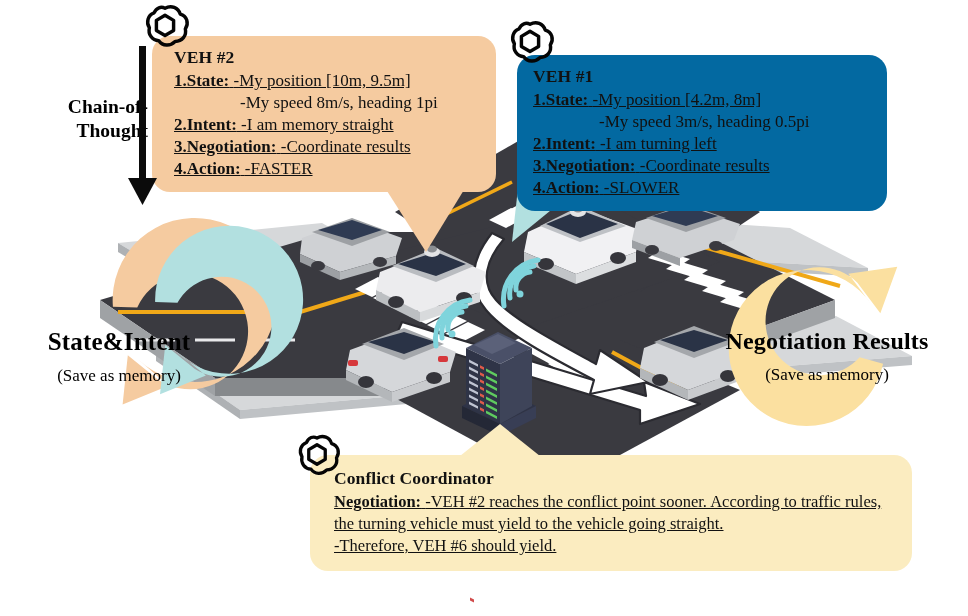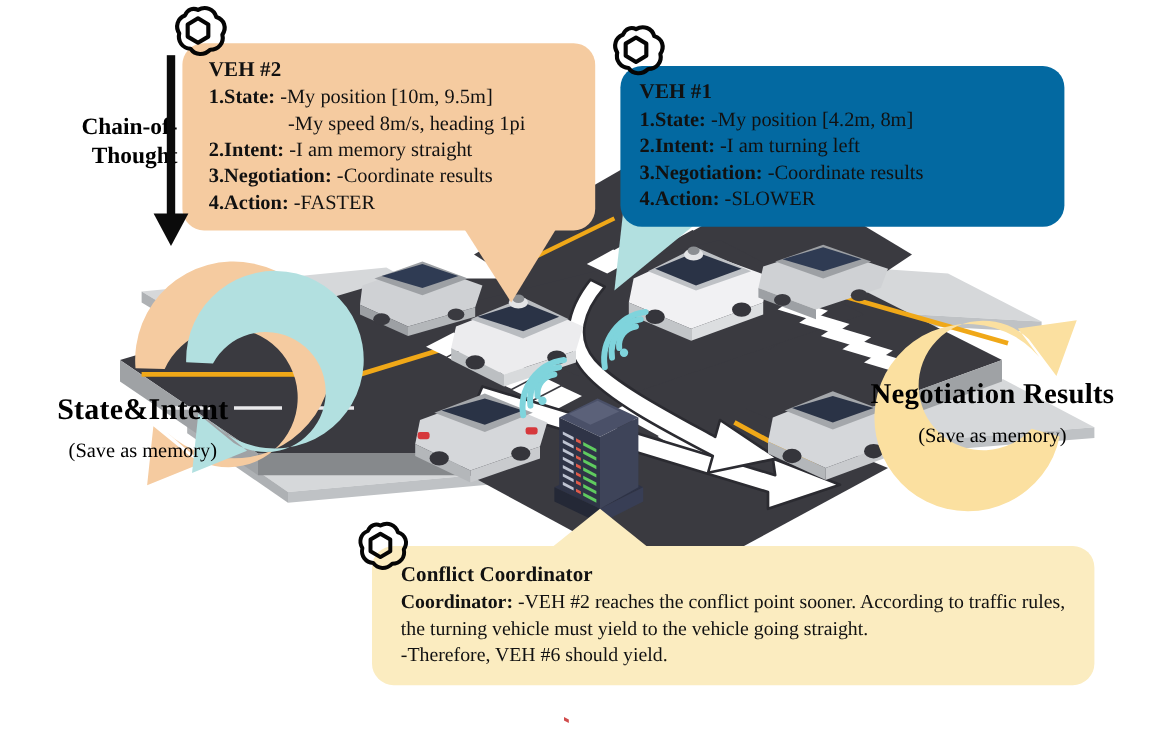--- a/index.html
+++ b/index.html
@@ -33,21 +33,21 @@
     font-size: 17px;
     color: #111111;
   }
   .bubble .btitle {
     font-weight: bold;
     font-size: 17.5px;
     display: block;
     margin-bottom: 1px;
     letter-spacing: .1px;
   }
-  .bubble .brow { display: block; white-space: nowrap; }
+  .bubble .brow { display: block; white-space: nowrap; text-decoration: underline; }
   .bubble .lbl { font-weight: bold; }
   .bubble .indent { padding-left: 66px; display: block; white-space: nowrap; }
 
   #bubble-veh2 { left: 152px; top: 36px;  width: 344px; background: #F5CBA0; padding-left: 22px; }
   #bubble-veh1 { left: 517px; top: 55px;  width: 370px; background: #0369a1; }
   #bubble-coord {
     left: 310px; top: 455px; width: 602px; background: #FBECC0;
     font-size: 16.5px; line-height: 1.33; padding: 12px 16px 14px 24px;
   }
   #bubble-coord .brow { white-space: normal; }
@@ -63,21 +63,21 @@
   }
 
   #label-cot {
     left: 24px; top: 95px; width: 124px; text-align: right;
   }
   #label-cot .cl {
     display: block; font-weight: bold; font-size: 19.5px; line-height: 1.22;
     white-space: nowrap;
   }
   #label-state  { left: 14px;  top: 328px; width: 210px; }
-  #label-negot  { left: 694px; top: 316px; width: 266px; }
+  #label-negot  { left: 694px; top: 328px; width: 266px; }
   #label-state .big { font-size: 25px; }
   #label-negot .big { font-size: 24px; }
 
   
   .oai { position: absolute; }
   #logo-veh2  { left: 140px; top: 2px;   width: 50px; height: 50px; }
   #logo-veh1  { left: 505px; top: 18px;  width: 50px; height: 50px; }
   #logo-coord { left: 293px; top: 432px; width: 48px; height: 48px; }
 
   svg { display: block; overflow: visible; }
@@ -374,38 +374,39 @@
         <span>-FASTER</span>
       </span>
     </div>
 
     <div class="bubble" id="bubble-veh1">
       <span class="btitle">VEH #1</span>
       <span class="brow">
         <span class="lbl">1.State:</span>
         <span>-My position [4.2m, 8m]</span>
       </span>
+      <span class="indent">-My speed 3m/s, heading 0.5pi</span>
       <span class="brow">
         <span class="lbl">2.Intent:</span>
         <span>-I am turning left</span>
       </span>
       <span class="brow">
         <span class="lbl">3.Negotiation:</span>
         <span>-Coordinate results</span>
       </span>
       <span class="brow">
         <span class="lbl">4.Action:</span>
         <span>-SLOWER</span>
       </span>
     </div>
 
     <div class="bubble" id="bubble-coord">
       <span class="btitle">Conflict Coordinator</span>
       <span class="brow">
-        <span class="lbl">Coordinator:</span>
+        <span class="lbl">Negotiation:</span>
         <span>-VEH #2 reaches the conflict point sooner. According to traffic rules, the turning vehicle must yield to the vehicle going straight.</span>
       </span>
       <span class="brow">-Therefore, VEH #6 should yield.</span>
     </div>
   </div>
 
   <div class="layer" id="label-layer">
 
     <div class="sidelabel" id="label-cot">
       <span class="cl">Chain-of-</span>

